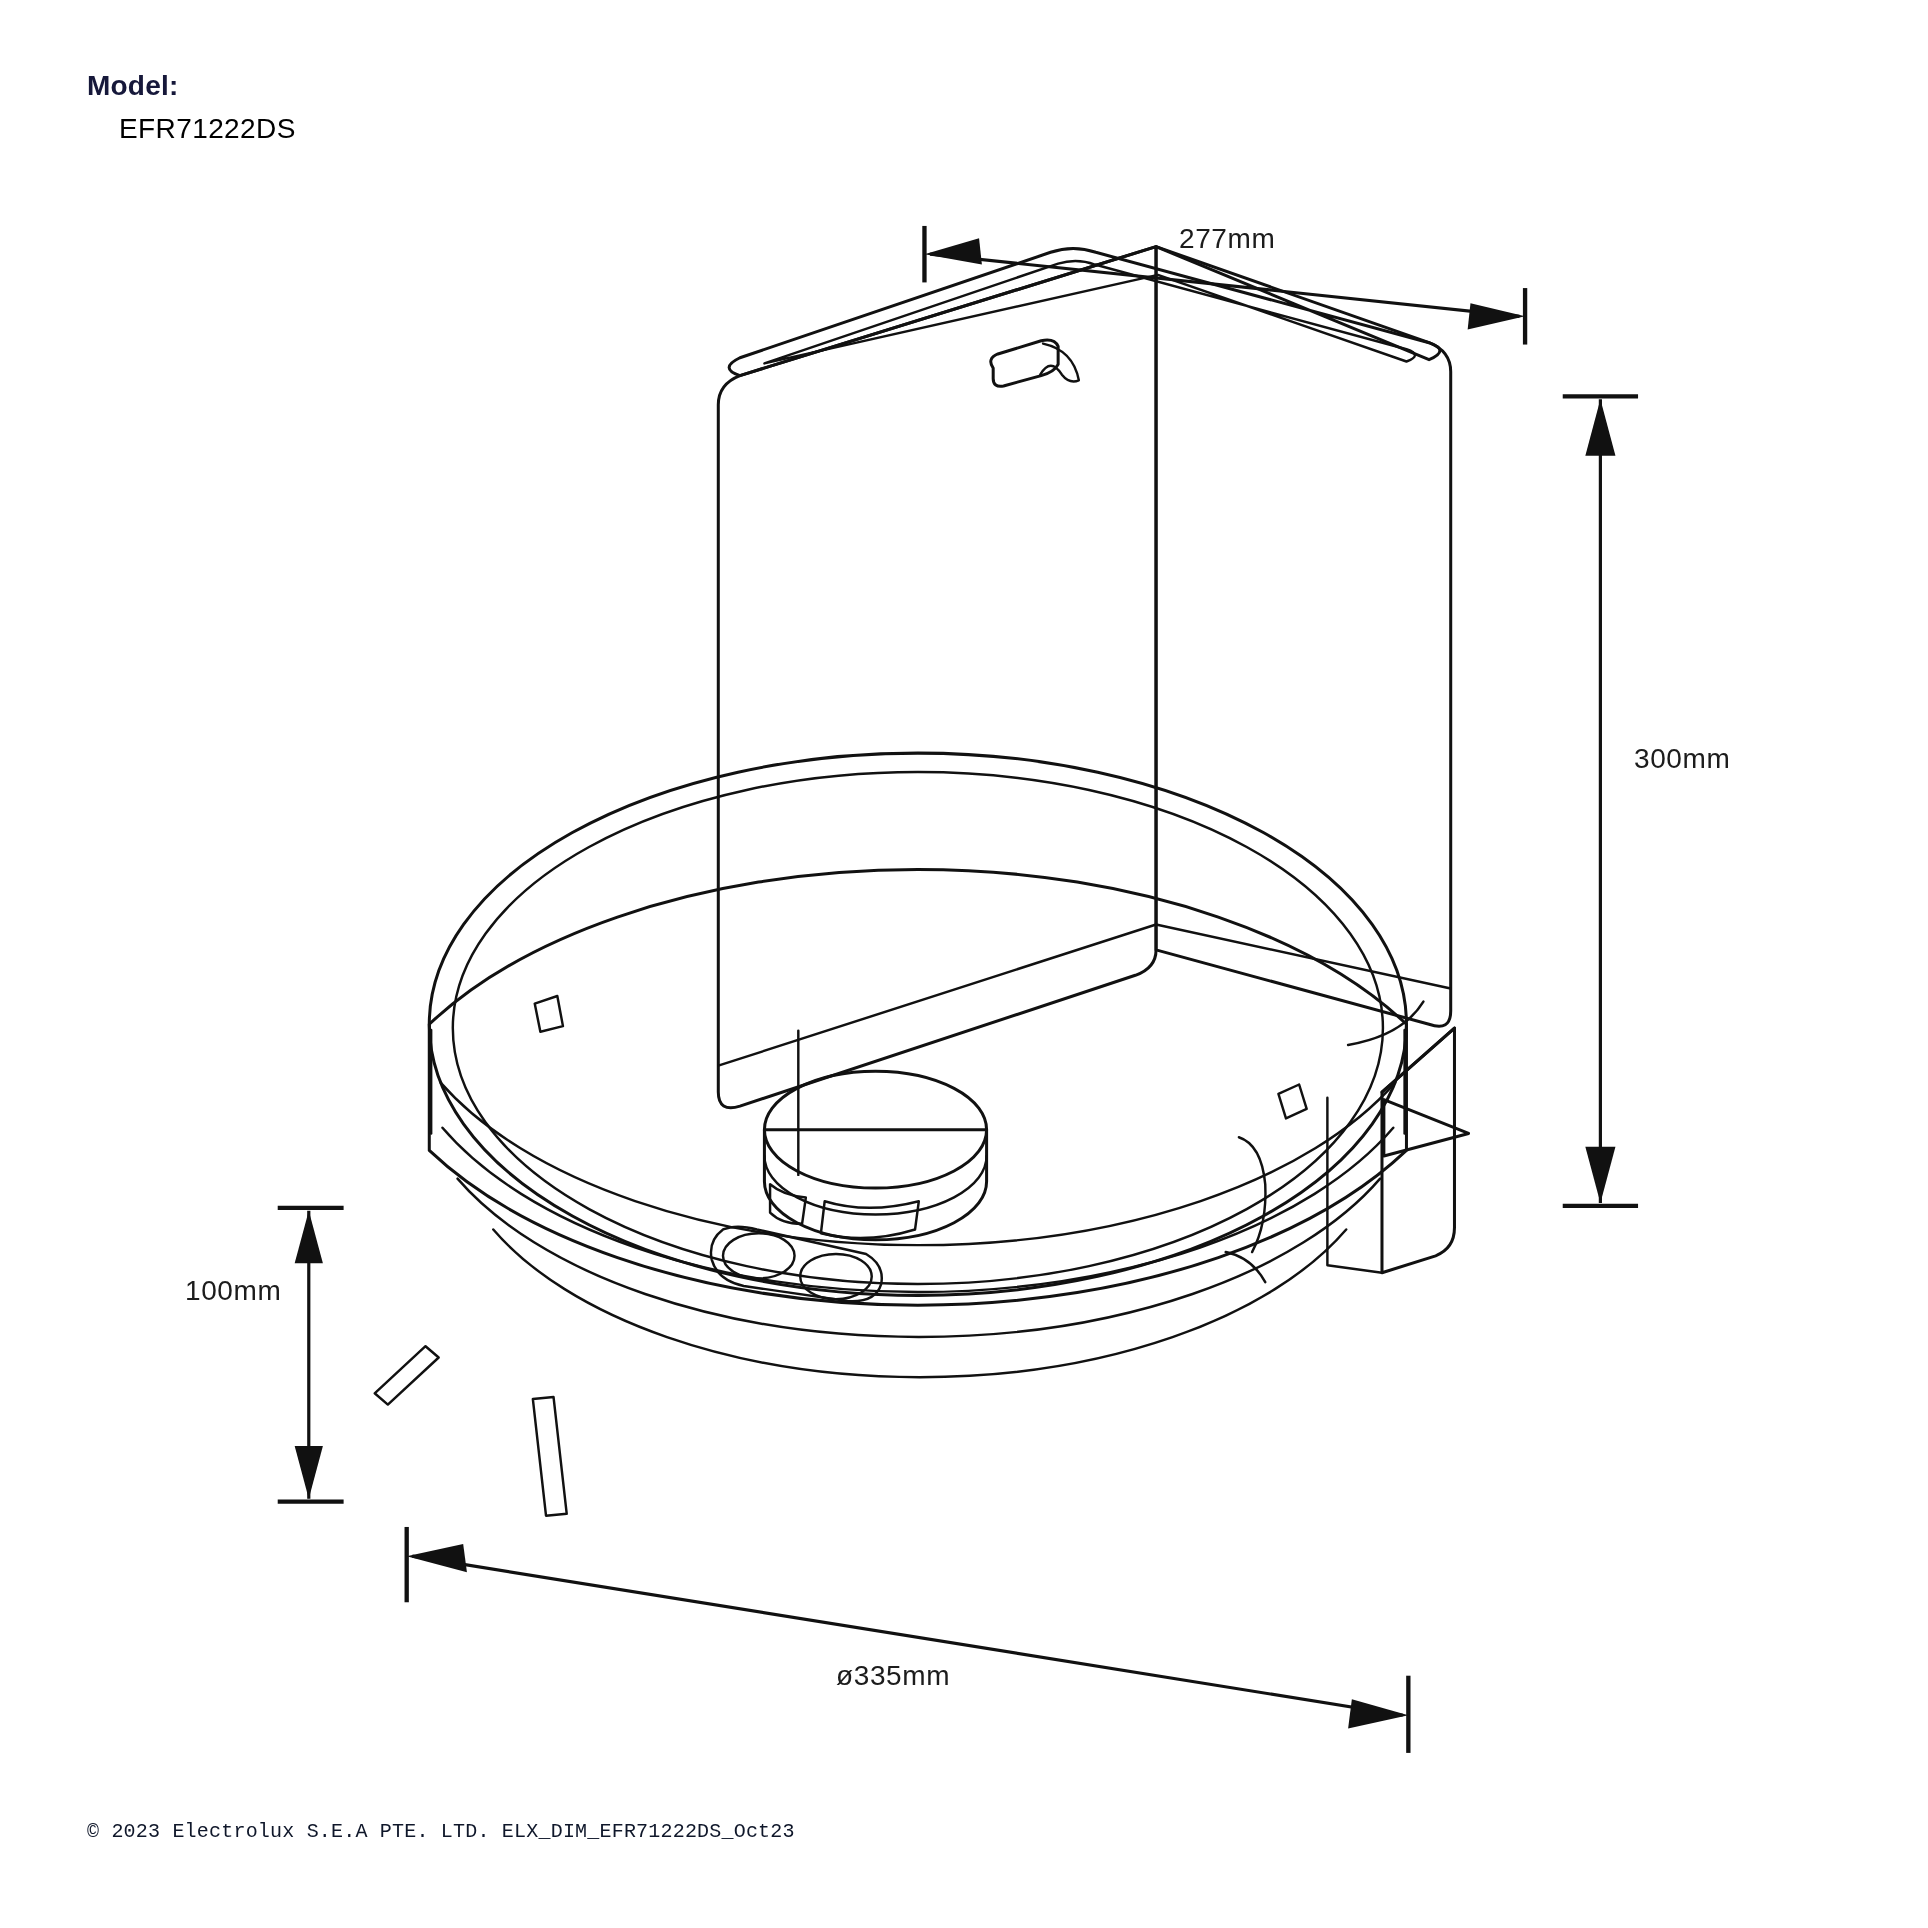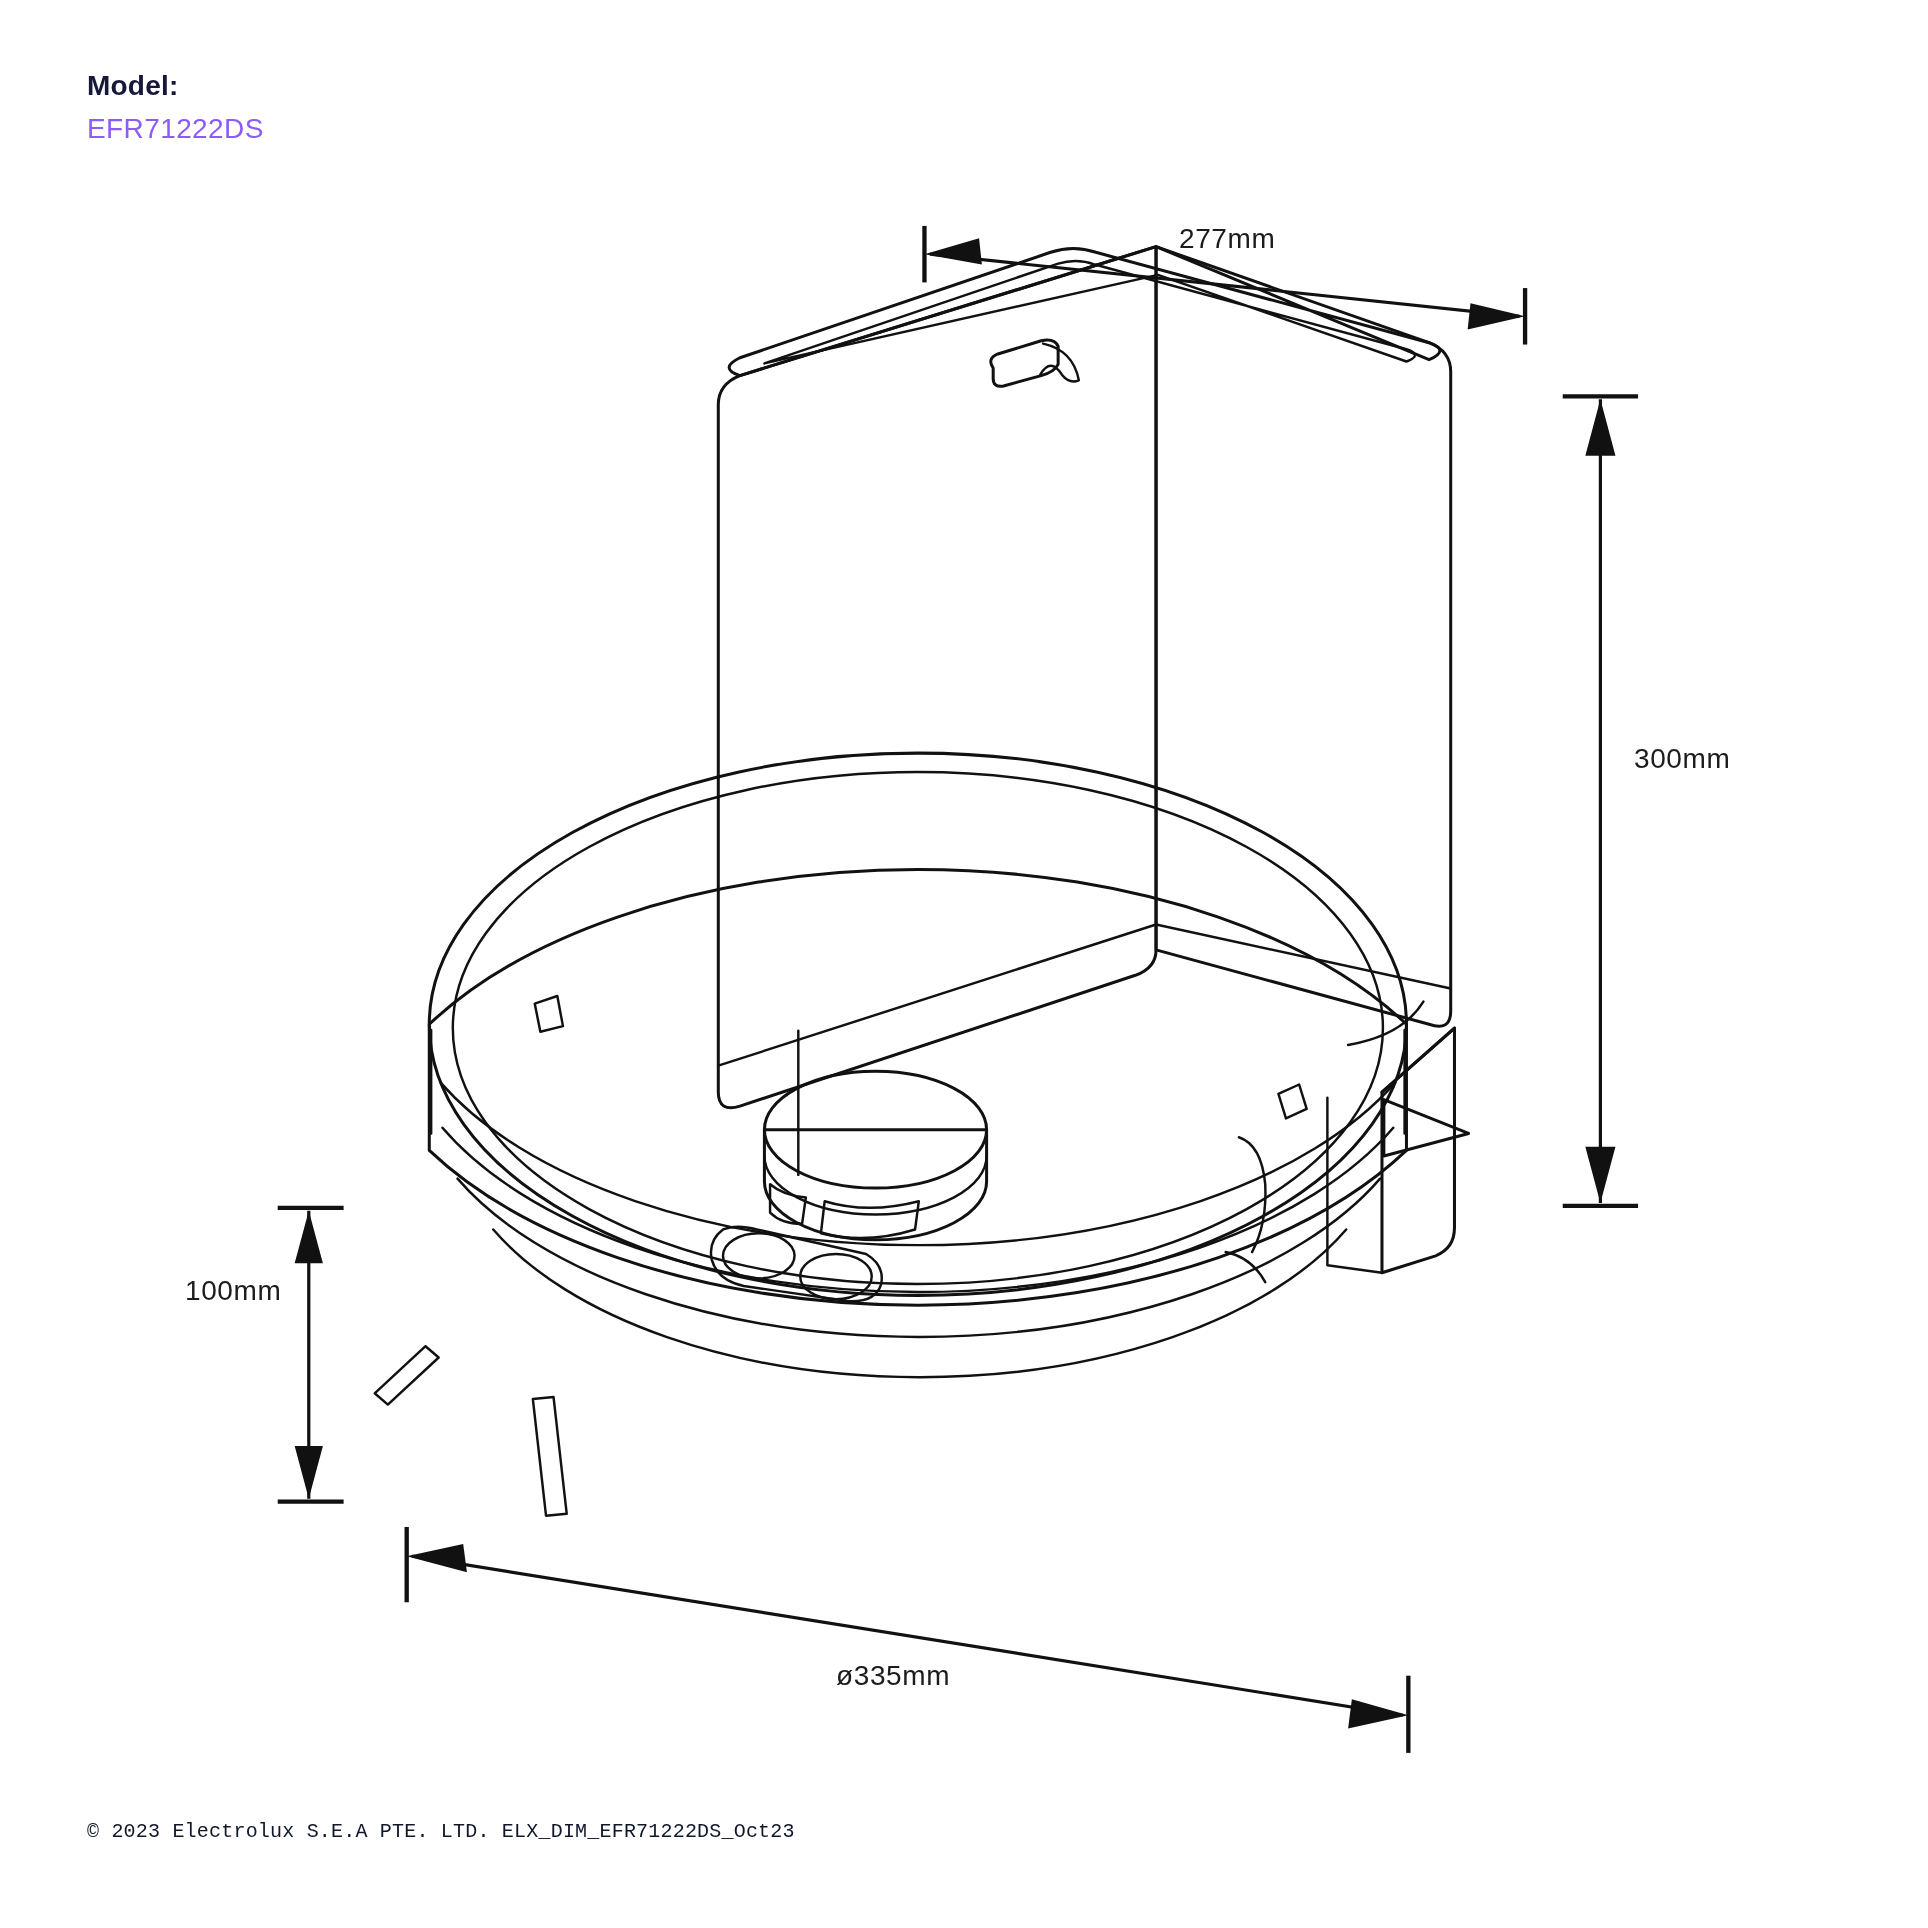--- a/index.html
+++ b/index.html
@@ -36,23 +36,24 @@
     font-size: 28px;
     font-weight: 700;
     letter-spacing: 0.2px;
     color: #16183a;
     display: block;
   }
   #model-value {
     font-size: 28px;
     font-weight: 400;
     letter-spacing: 0.4px;
-    color: #8b5cf6;
+    color: #000000;
     display: block;
     margin-top: 5.6px;
+    margin-left: 32px;
   }
 
   #footer-text {
     position: absolute;
     left: 87px;
     top: 1820px;
     font-size: 20px;
     font-weight: 400;
     letter-spacing: 0.2px;
     color: #0f172a;

